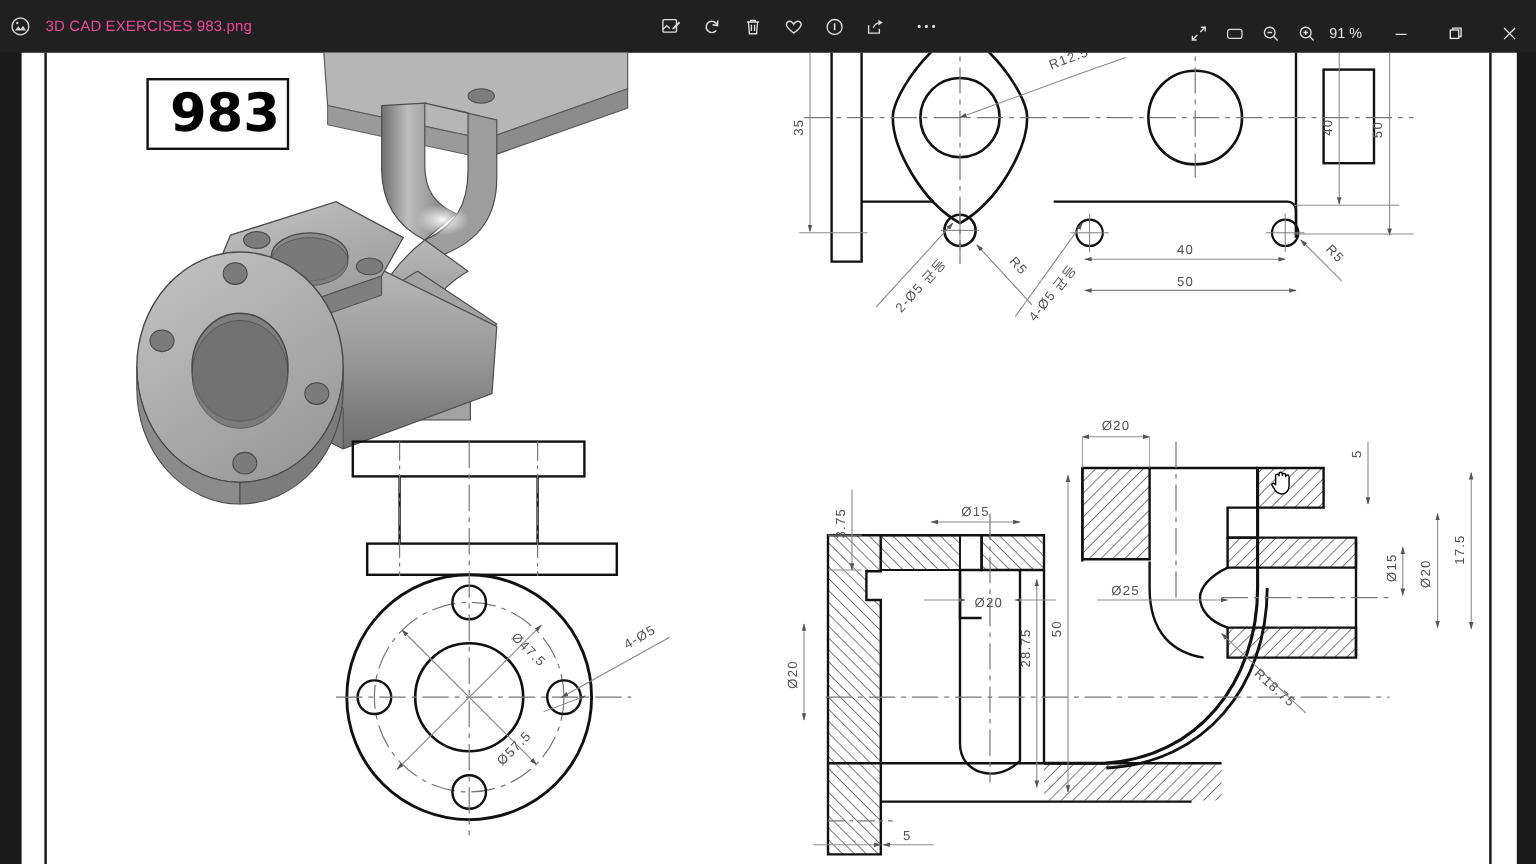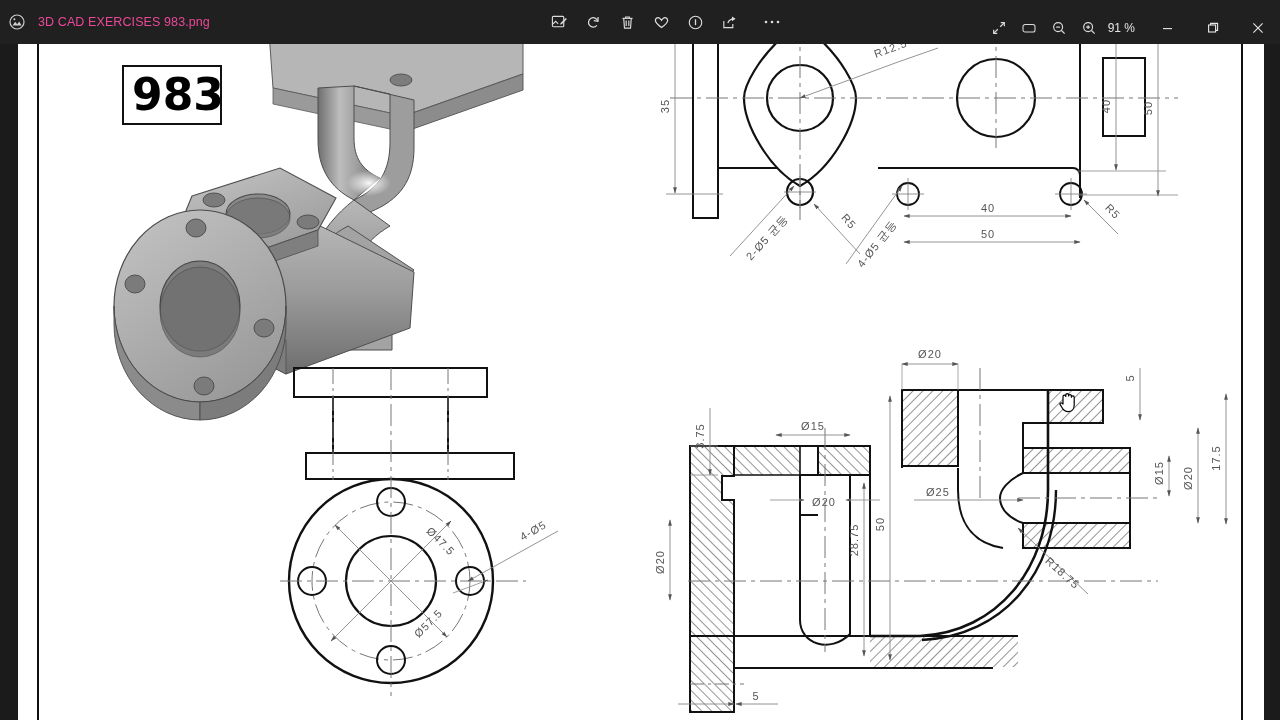--- a/index.html
+++ b/index.html
@@ -48,21 +48,21 @@
     width:1246px; height:696px; background:#ffffff;
   }
   #sheet .frame-l { position:absolute; left:19px; top:0; width:2px; height:696px; background:#111; }
   #sheet .frame-r { position:absolute; right:21px; top:0; width:2px; height:696px; background:#111; }
 
   
   #drawing { position:absolute; left:0; top:0; width:1246px; height:696px; }
 
   
   #idbox {
-    position:absolute; left:104px; top:37px; width:100px; height:60px;
+    position:absolute; left:104px; top:37px; width:119px; height:60px;
     background:#fff; border:2px solid #111;
     display:flex; align-items:center; justify-content:center;padding-left:12px;
   }
   #idbox span { font-family:"DejaVu Sans", sans-serif; font-weight:bold; font-size:44px; color:#000; line-height:1; }
 
   
   #cursor { position:absolute; left:1058px; top:345px; width:22px; height:24px; }
 
   .dimtxt { font-family:"Liberation Sans", sans-serif; font-size:11px; fill:#555; letter-spacing:1px; }
 </style>

